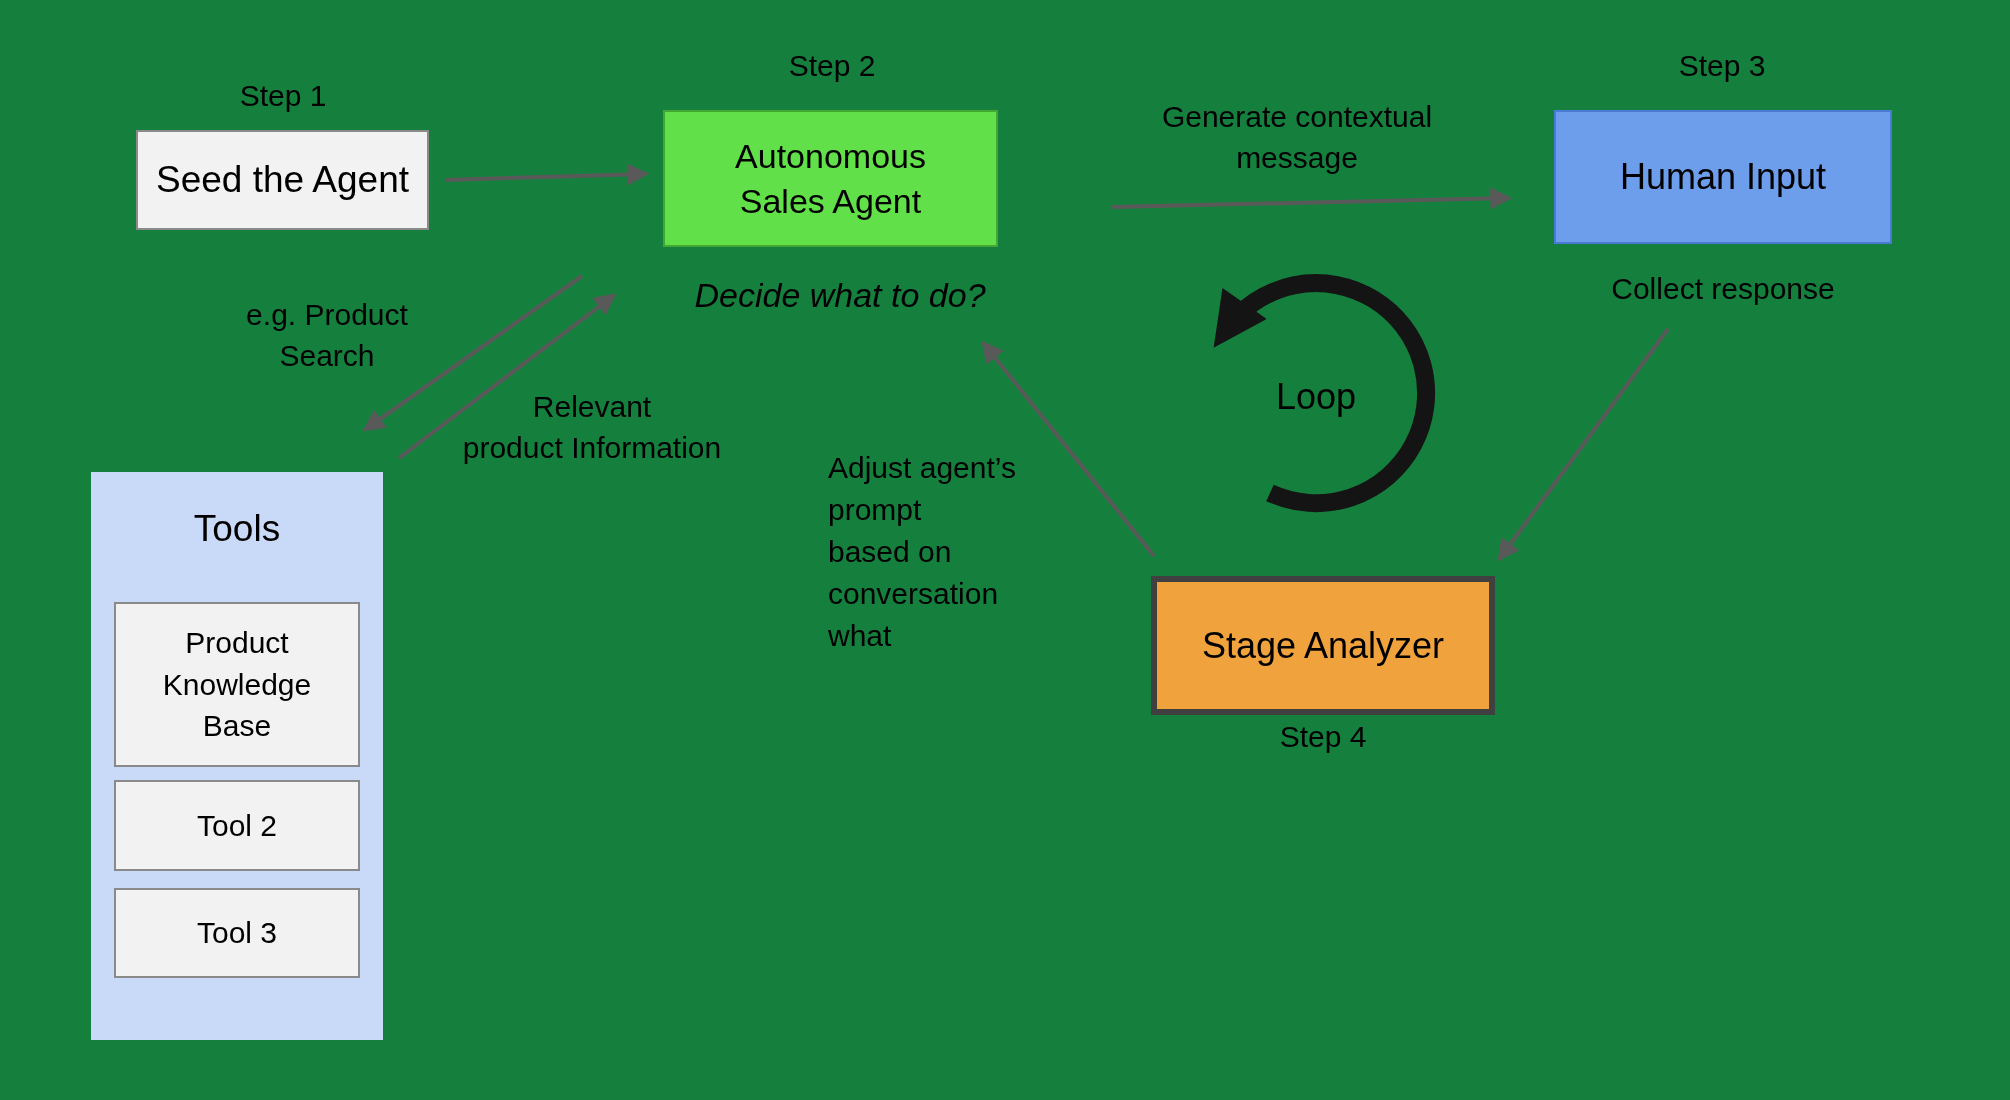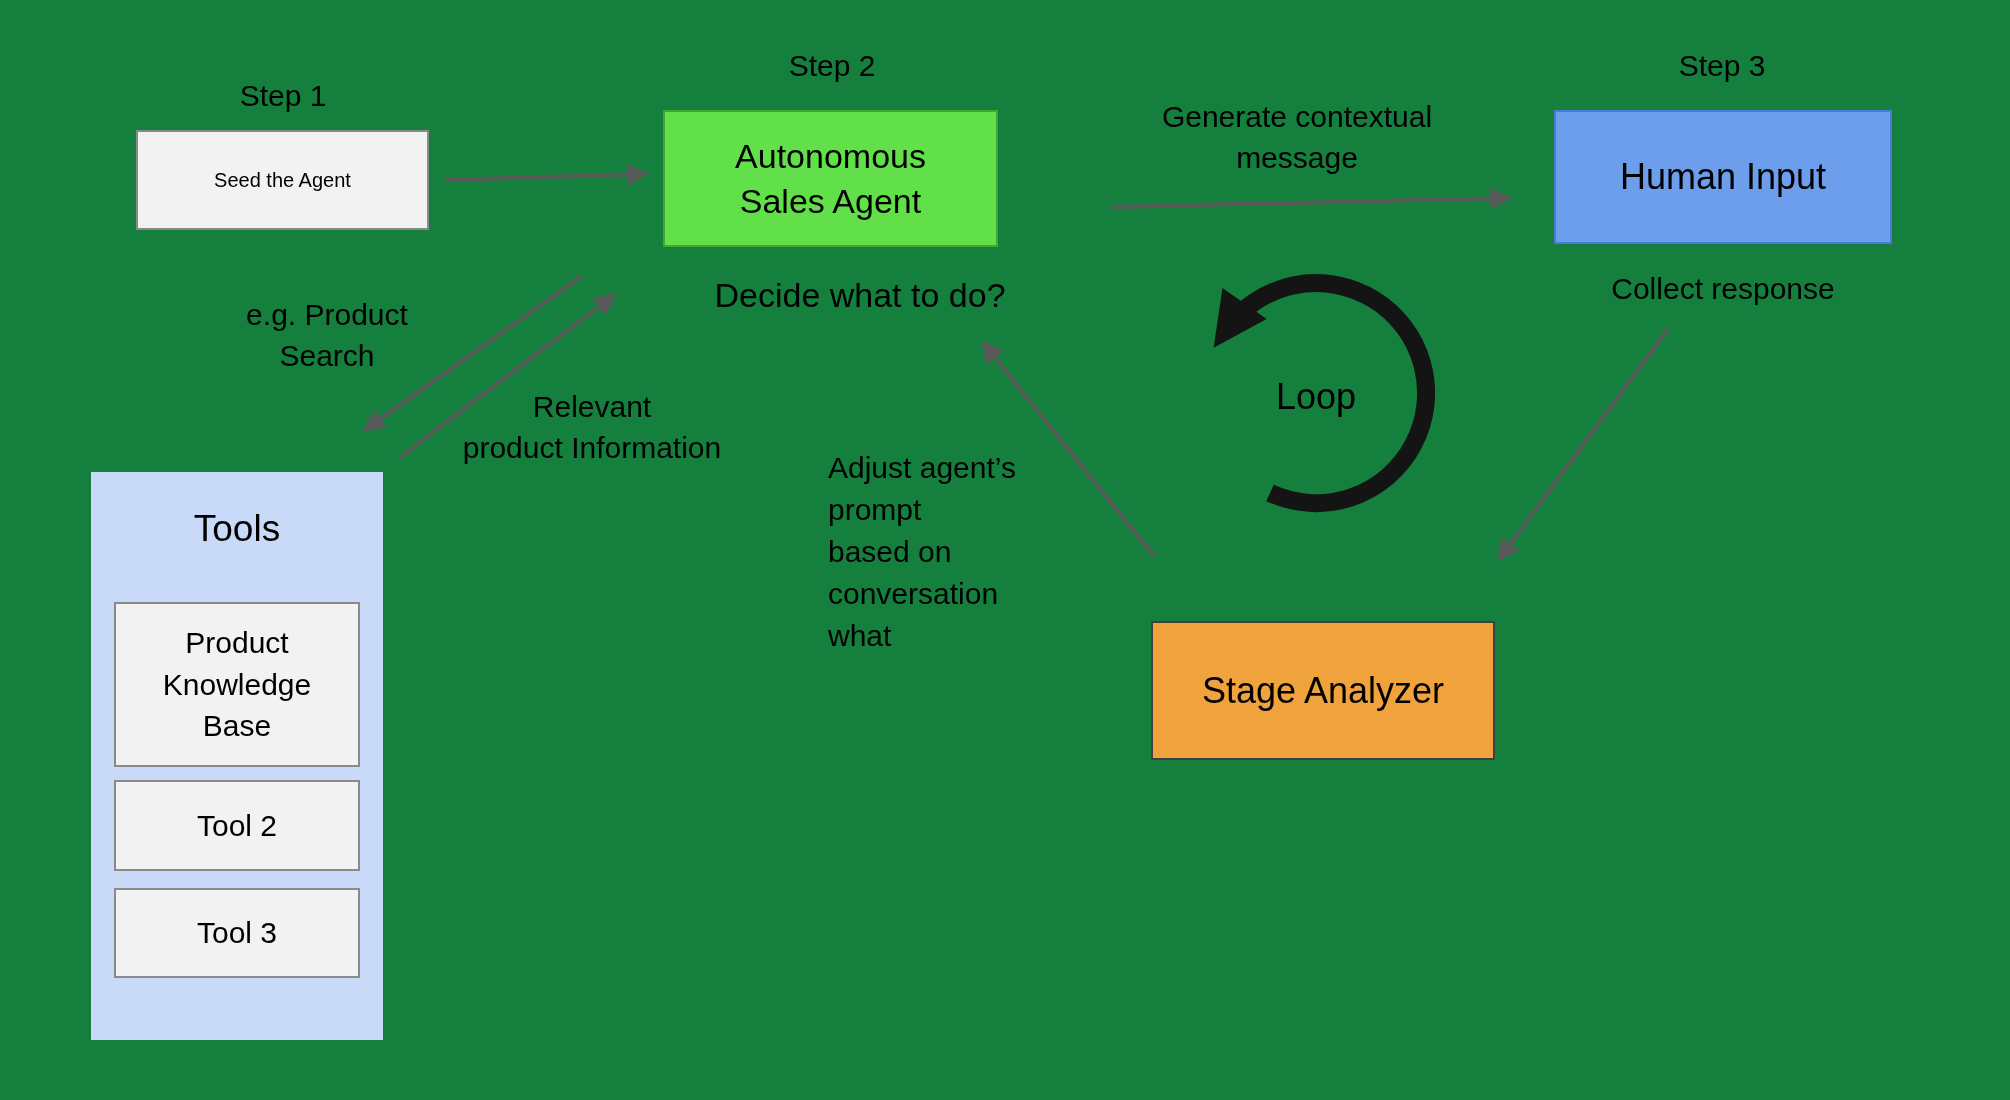--- a/index.html
+++ b/index.html
@@ -23,39 +23,39 @@
     display: flex;
     align-items: center;
     justify-content: center;
     text-align: center;
     line-height: 1.32;
   }
   .node-seed {
     left: 136px; top: 130px; width: 293px; height: 100px;
     background: var(--box-gray, #f1f1f1);
     border: 2px solid #8a8a8a;
-    font-size: 20px;
+    font-size: 37px;
   }
   .node-agent {
     left: 663px; top: 110px; width: 335px; height: 137px;
     background: var(--agent-green, #62e04a);
     border: 2px solid #43a832;
     font-size: 34px;
     white-space: pre-line;
   }
   .node-human {
     left: 1554px; top: 110px; width: 338px; height: 134px;
     background: var(--human-blue, #6d9eeb);
     border: 2px solid #4a7bd4;
     font-size: 36px;
   }
   .node-stage {
-    left: 1151px; top: 621px; width: 344px; height: 139px;
+    left: 1151px; top: 576px; width: 344px; height: 139px;
     background: var(--stage-orange, #f0a23c);
-    border: 2px solid #404040;
+    border: 6px solid #404040;
     font-size: 36px;
   }
 
   .tools-panel {
     position: absolute;
     z-index: 2;
     left: 91px; top: 472px; width: 292px; height: 568px;
     background: var(--tools-bg, #c9daf8);
   }
   .tools-title {
@@ -95,22 +95,22 @@
   .lbl-step3 { left: 1722px; top: 45px; }
   .lbl-step4 { left: 1323px; top: 716px; text-align: right; }
   .lbl-generate { left: 1297px; top: 96px; }
   .lbl-collect { left: 1723px; top: 268px; }
   .lbl-append { left: 1602px; top: 438px; text-align: left; }
   .lbl-egsearch { left: 327px; top: 294px; }
   .lbl-relevant { left: 592px; top: 386px; }
   .lbl-adjust { left: 828px; top: 447px; text-align: left; line-height: 1.4; }
   .lbl-decide {
     left: 840px; top: 272px;
+    font-style: italic;
     font-size: 34px;
-    margin-left: 20px;
   }
   .lbl-loop { left: 1316px; top: 372px; font-size: 36px; }
 </style>
 </head>
 <body>
 
 <div class="canvas">
 
   <svg class="arrows" width="2010" height="1100" viewBox="0 0 2010 1100">
     <defs>

